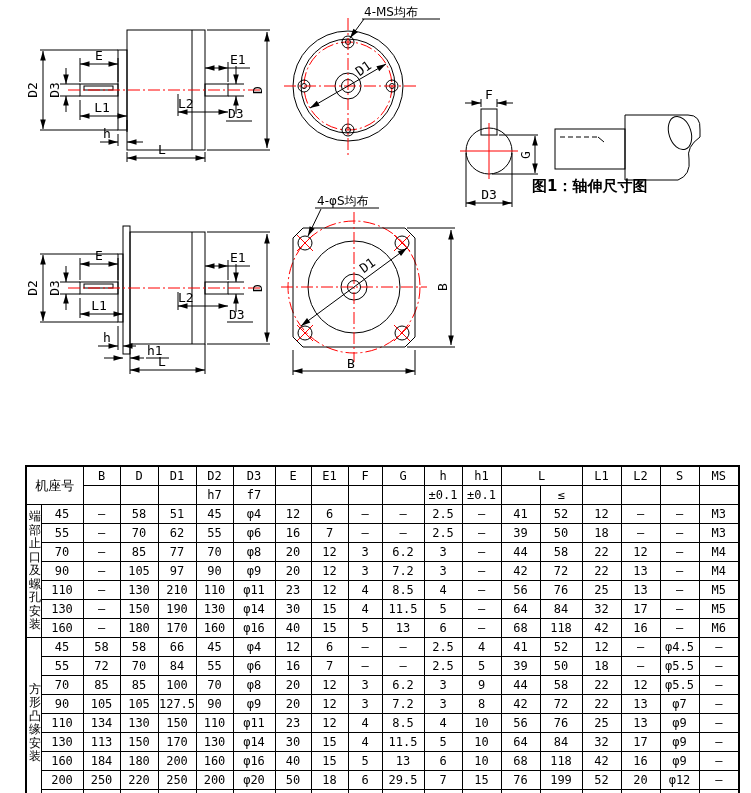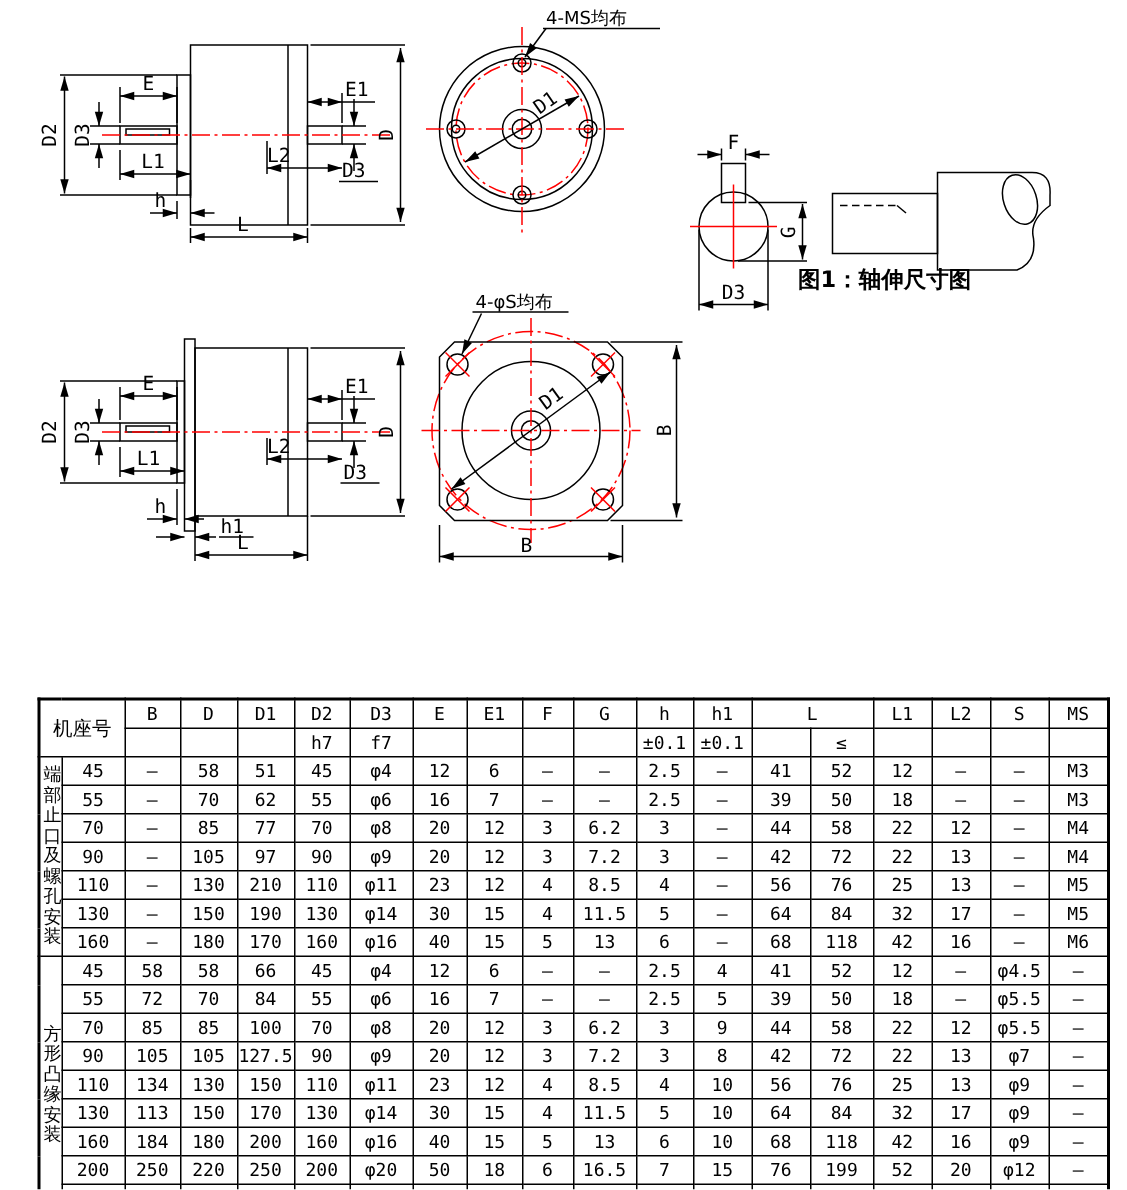--- a/index.html
+++ b/index.html
@@ -616,21 +616,21 @@
           <tr>
             <td>200</td>
             <td>250</td>
             <td>220</td>
             <td>250</td>
             <td>200</td>
             <td>φ20</td>
             <td>50</td>
             <td>18</td>
             <td>6</td>
-            <td>16.5</td>
+            <td>29.5</td>
             <td>7</td>
             <td>15</td>
             <td>76</td>
             <td>199</td>
             <td>52</td>
             <td>20</td>
             <td>φ12</td>
             <td>–</td>
           </tr>
           <tr>

